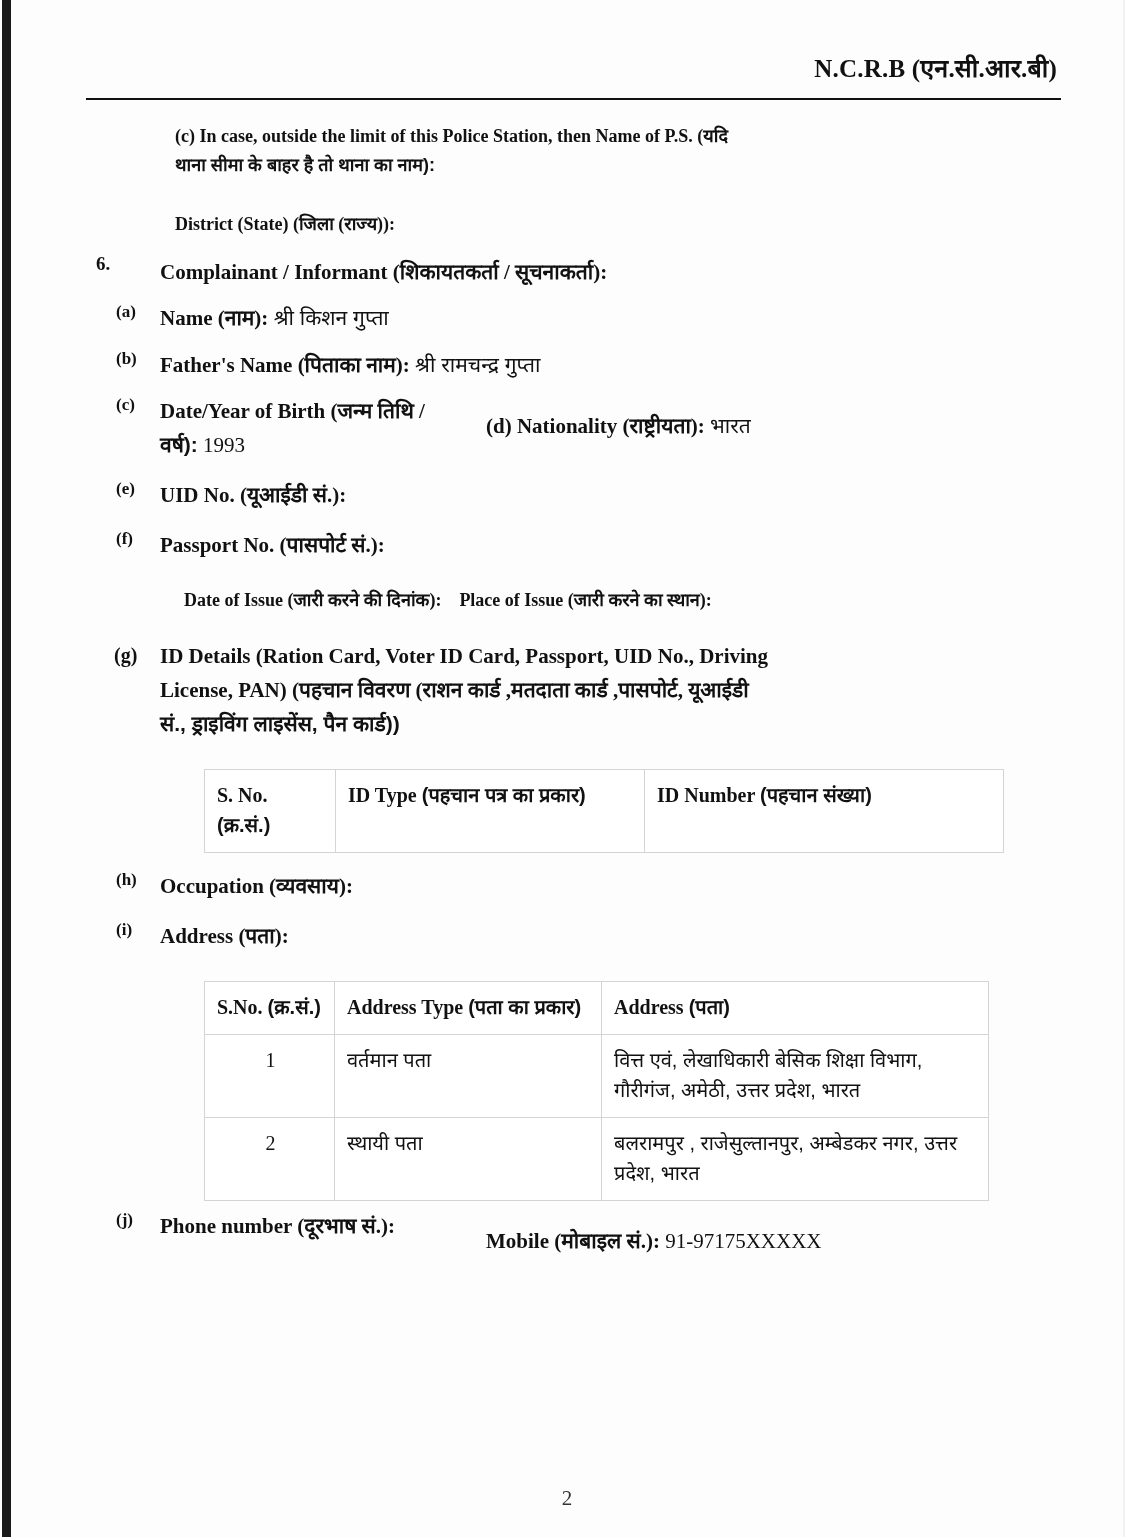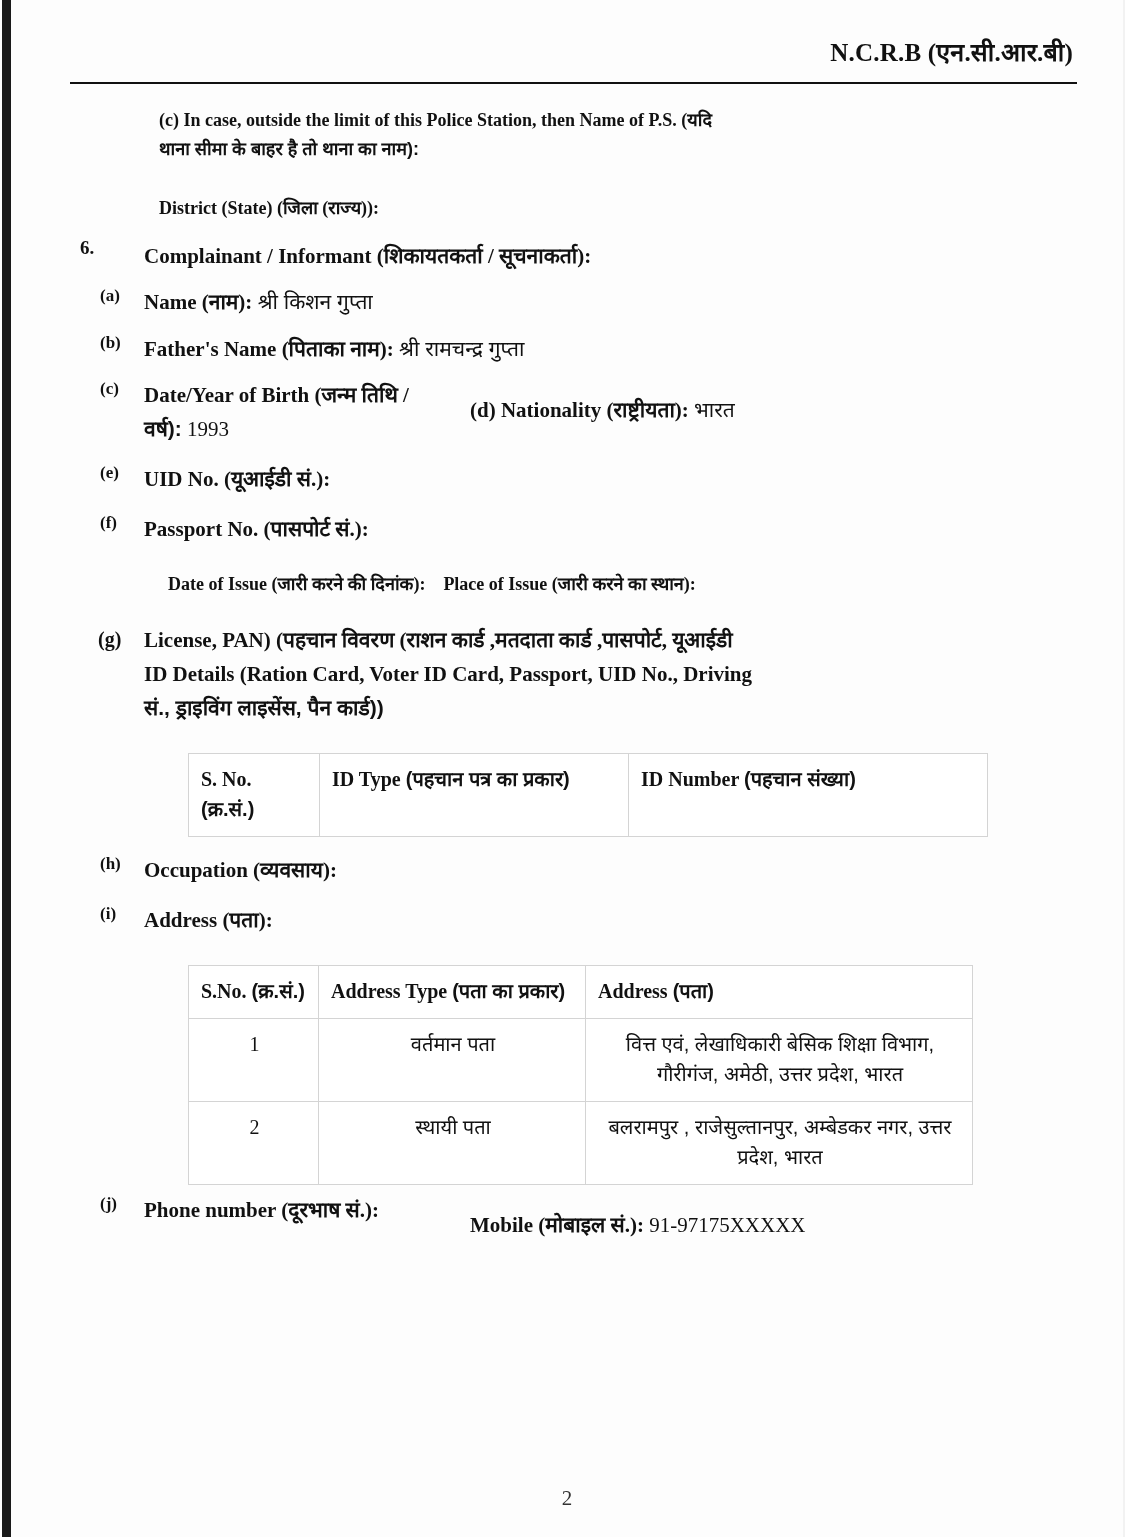--- a/index.html
+++ b/index.html
@@ -37,21 +37,21 @@
     height: 100%;
     background: #f2f2f2;
   }
 
   .content {
     position: absolute;
     left: 11px;
     top: 0;
     right: 2px;
     bottom: 0;
-    padding: 0;
+    padding: 16px;
   }
 
   
   .doc-header {
     text-align: right;
     padding: 34px 50px 0 0;
     font-weight: bold;
     font-size: 25px;
     letter-spacing: 0.2px;
   }
@@ -157,21 +157,20 @@
     font-weight: normal;
     font-family: "Liberation Serif", "DejaVu Serif", serif;
     font-size: 20px;
     padding-top: 12px;
   }
   td.cell-dev {
     font-family: "Liberation Sans", "DejaVu Sans", sans-serif;
     font-weight: normal;
     font-size: 20px;
     line-height: 1.62;
-    text-align: center;
   }
 
   
   .page-number {
     position: absolute;
     left: 0;
     right: 0;
     bottom: 26px;
     text-align: center;
     font-size: 21px;
@@ -268,22 +267,22 @@
       <div class="para-indent nowrap">
         <span>Date of Issue (जारी करने की दिनांक):</span>
         &nbsp;&nbsp;
         <span>Place of Issue (जारी करने का स्थान):</span>
       </div>
 
       <div class="spacer-24"></div>
 
       <div class="item lettered-g">
         <span class="marker">(g)</span>
+        <div>ID Details (Ration Card, Voter ID Card, Passport, UID No., Driving</div>
         <div>License, PAN) (पहचान विवरण (राशन कार्ड ,मतदाता कार्ड ,पासपोर्ट, यूआईडी</div>
-        <div>ID Details (Ration Card, Voter ID Card, Passport, UID No., Driving</div>
         <div class="dev-b">सं., ड्राइविंग लाइसेंस, पैन कार्ड))</div>
       </div>
 
       <table class="form-table id-table">
         <tbody>
             <tr>
           <td class="th" style="width:108px">
             <span>S. No.</span>
             <span class="dev-b">(क्र.सं.)</span>
           </td>

